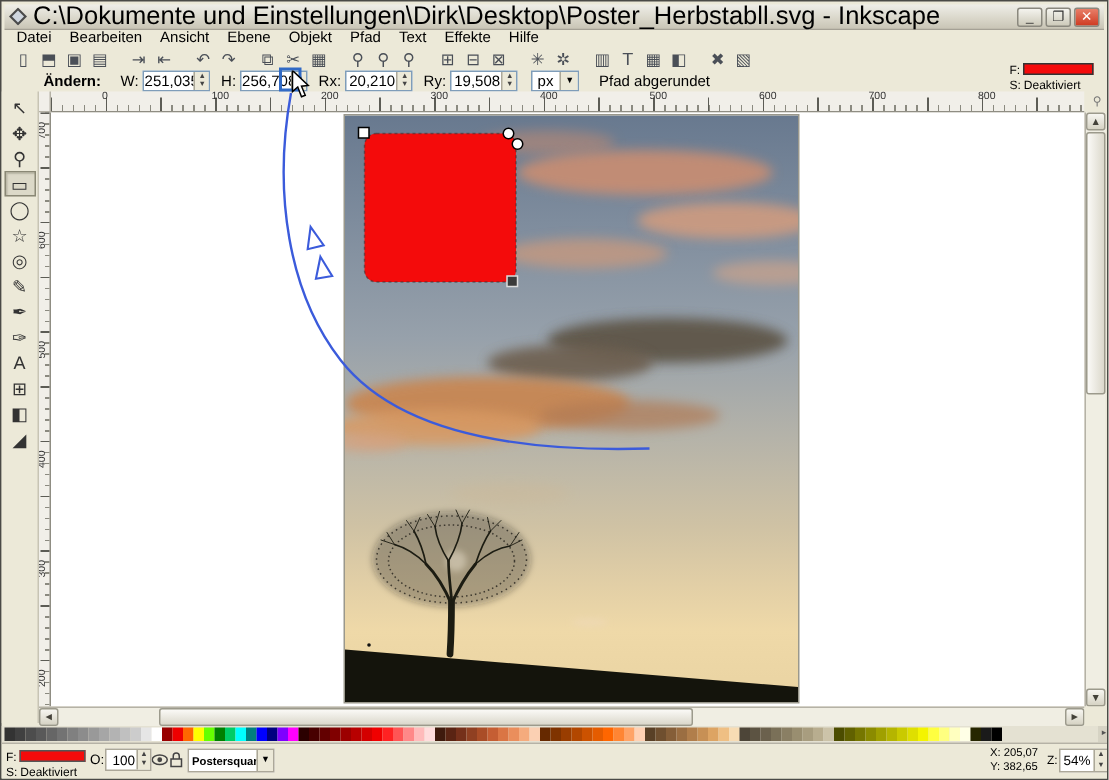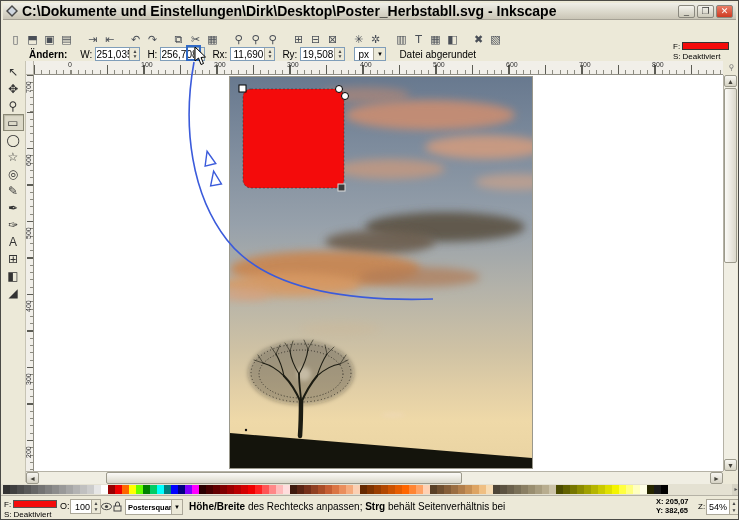--- a/index.html
+++ b/index.html
@@ -3,21 +3,21 @@
 <meta charset="utf-8">
 <style>
   html,body{margin:0;padding:0;background:#bfbdb4;}
   *{box-sizing:border-box;}
   body{font-family:"Liberation Sans","DejaVu Sans",sans-serif;font-size:11px;color:#000;}
   #window{position:relative;width:739px;height:520px;background:#ece9d8;border:1px solid #4a4a46;outline:1px solid #9c9a90;overflow:hidden;}
 
   
   .titlebar{position:absolute;left:2px;top:2px;right:2px;height:17px;background:linear-gradient(#efeee8,#d9d6c9 60%,#c9c5b6);border-bottom:1px solid #a5a195;display:flex;align-items:center;padding:0 3px;}
   .appicon{width:12px;height:12px;margin-right:4px;flex:0 0 auto;}
-  .titletext{font-weight:bold;font-size:14px;white-space:nowrap;overflow:hidden;flex:1;}
+  .titletext{font-weight:normal;font-size:17px;white-space:nowrap;overflow:hidden;flex:1;}
   .winbtns{display:flex;gap:2px;}
   .winbtn{width:17px;height:13px;border:1px solid #8a887e;border-radius:2px;background:linear-gradient(#f4f3ee,#cdcaba);font-size:9px;line-height:11px;text-align:center;color:#333;}
   .winbtn.close{background:linear-gradient(#e87e68,#cf3b22);color:#fff;font-weight:bold;}
 
   
   .menubar{position:absolute;left:2px;top:19px;right:2px;height:12px;display:flex;gap:2px;padding-left:3px;font-size:10px;}
   .menuitem{padding:0 5px;line-height:12px;}
 
   
   .toolbar{position:absolute;left:2px;top:31px;right:2px;height:15px;display:flex;align-items:center;padding-left:4px;}
@@ -93,21 +93,21 @@
   .sb-deakt{font-size:8px;}
   .sb-o{position:absolute;left:59px;top:5px;font-size:9px;}
   .sb-ospin{position:absolute;left:69px;top:3px;display:inline-flex;height:15px;border:1px solid #aca899;background:#fff;align-items:center;}
   .sb-ospin .val{width:20px;text-align:right;font-size:9px;padding-right:1px;}
   .sb-ospin .arrows{width:9px;height:13px;font-size:5px;line-height:6px;text-align:center;background:#ece9d8;border-left:1px solid #aca899;color:#444;}
   .sb-ico{position:absolute;top:4px;width:11px;height:13px;}
   .layerdd{position:absolute;left:124px;top:3px;width:58px;height:16px;border:1px solid #aca899;background:#fff;display:flex;align-items:center;}
   .layerdd .val{flex:1;font-size:7.5px;font-weight:bold;padding-left:2px;white-space:nowrap;overflow:hidden;}
   .layerdd .dda{width:11px;height:14px;background:#ece9d8;border-left:1px solid #aca899;font-size:6px;line-height:14px;text-align:center;}
   .sb-hint{position:absolute;left:188px;top:5px;white-space:nowrap;font-size:10px;}
-  .sb-xy{position:absolute;left:655px;top:1px;font-size:7.5px;line-height:9px;text-align:left;width:40px;font-weight:bold;}
+  .sb-xy{position:absolute;left:655px;top:1px;font-size:7.5px;line-height:9px;text-align:center;width:40px;}
   .sb-z{position:absolute;left:697px;top:6px;font-size:8px;}
   .sb-zoom{position:absolute;left:705px;top:3px;display:inline-flex;height:16px;border:1px solid #aca899;background:#fff;align-items:center;}
   .sb-zoom .val{width:22px;text-align:center;font-size:9px;}
   .sb-zoom .arrows{width:9px;height:14px;font-size:5px;line-height:7px;text-align:center;background:#ece9d8;border-left:1px solid #aca899;color:#444;}
 </style>
 </head>
 <body>
 
 <div id="window">
 
@@ -117,20 +117,32 @@
         <polygon points="6,2 10,6 6,10 2,6" fill="#cfd6df"></polygon>
       </svg>
     <span class="titletext">C:\Dokumente und Einstellungen\Dirk\Desktop\Poster_Herbstabll.svg - Inkscape</span>
     <span class="winbtns">
       <span class="winbtn">_</span>
       <span class="winbtn">❐</span>
       <span class="winbtn close">✕</span>
     </span>
   </div>
 
+  <div class="menubar">
+
+  <span class="menuitem">Datei</span>
+      <span class="menuitem">Bearbeiten</span>
+      <span class="menuitem">Ansicht</span>
+      <span class="menuitem">Ebene</span>
+      <span class="menuitem">Objekt</span>
+      <span class="menuitem">Pfad</span>
+      <span class="menuitem">Text</span>
+      <span class="menuitem">Effekte</span>
+      <span class="menuitem">Hilfe</span>
+    </div>
 
   <div class="toolbar">
 
   <span class="tb-icon">▯</span>
       <span class="tb-icon">⬒</span>
       <span class="tb-icon">▣</span>
       <span class="tb-icon">▤</span>
       <span class="tb-icon gap">⇥</span>
       <span class="tb-icon">⇤</span>
       <span class="tb-icon gap">↶</span>
@@ -167,39 +179,39 @@
     <span class="fld-label">H:</span>
     <span class="spin">
         <span class="val">256,708</span>
         <span class="arrows">
           <span>▲</span>
           <span>▼</span>
         </span>
       </span>
     <span class="fld-label">Rx:</span>
     <span class="spin">
-        <span class="val">11,690</span>
+        <span class="val">20,210</span>
         <span class="arrows">
           <span>▲</span>
           <span>▼</span>
         </span>
       </span>
     <span class="fld-label">Ry:</span>
     <span class="spin">
         <span class="val">19,508</span>
         <span class="arrows">
           <span>▲</span>
           <span>▼</span>
         </span>
       </span>
     <span class="unitdd">
         <span class="val">px</span>
         <span class="dda">▼</span>
       </span>
-    <span class="notround">Datei abgerundet</span>
+    <span class="notround">Pfad abgerundet</span>
   </div>
 
   <div class="style-tr">
     <div class="row">
         <span>F:</span>
         <span class="fillswatch" style="background: rgb(244, 11, 11);"></span>
       </div>
     <div class="row">
         <span>S:</span>
         <span>Deaktiviert</span>
@@ -471,21 +483,20 @@
         <circle cx="5.5" cy="6.5" r="1.6" fill="#444"></circle>
     </svg>
     <svg class="sb-ico" style="left:111px;" viewBox="0 0 11 13">
       <rect x="2" y="6" width="7" height="5" fill="none" stroke="#444" stroke-width="1"></rect>
         <path d="M3.5,6 V4 a2,2 0 0 1 4,0 V6" fill="none" stroke="#444" stroke-width="1"></path>
     </svg>
     <span class="layerdd">
         <span class="val">Postersquares</span>
         <span class="dda">▼</span>
       </span>
-    <span class="sb-hint"><b>Höhe/Breite</b><span> des Rechtecks anpassen; </span><b>Strg</b><span> behält Seitenverhältnis bei</span></span>
     <span class="sb-xy">
       <span><span>X:</span> <span>205,07</span></span><br>
       <span><span>Y:</span> <span>382,65</span></span>
     </span>
     <span class="sb-z">Z:</span>
     <span class="sb-zoom">
         <span class="val">54%</span>
         <span class="arrows">▲<br>▼</span>
       </span>
   </div>

